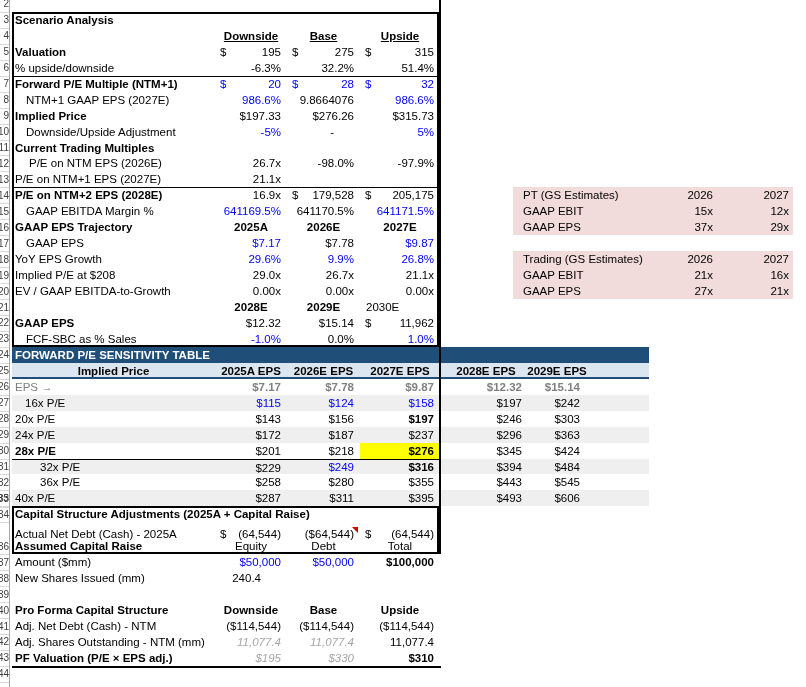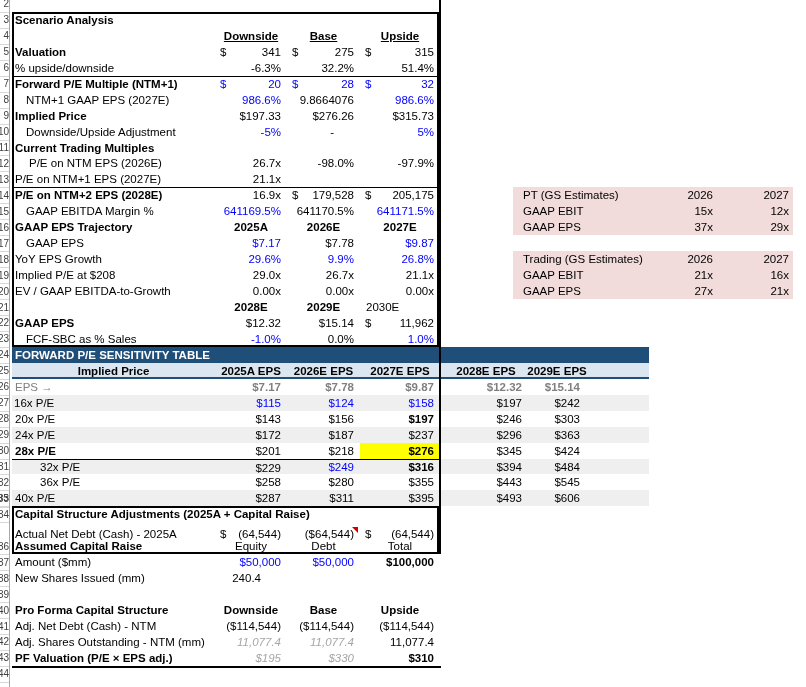--- a/index.html
+++ b/index.html
@@ -119,21 +119,21 @@
         <span>Base</span>
       </div>
       <div class="c bold center under" style="left: 360px; top: 0px; width: 80px;">
         <span>Upside</span>
       </div>
     </div>
     <div class="r" style="top: 43.85px;">
       <div class="lab bold" style="left: 12px; top: 0px; width: 203px; padding-left: 3px;">Valuation</div>
       <div class="c acct" style="left: 215px; top: 0px; width: 72px;">
         <span>$</span>
-        <span>341</span>
+        <span>195</span>
       </div>
       <div class="c acct" style="left: 287px; top: 0px; width: 73px;">
         <span>$</span>
         <span>275</span>
       </div>
       <div class="c acct" style="left: 360px; top: 0px; width: 80px;">
         <span>$</span>
         <span>315</span>
       </div>
     </div>
@@ -477,21 +477,21 @@
         <span>$9.87</span>
       </div>
       <div class="c gray bold" style="left: 444px; top: 0px; width: 84px;">
         <span>$12.32</span>
       </div>
       <div class="c gray bold" style="left: 528px; top: 0px; width: 58px;">
         <span>$15.14</span>
       </div>
     </div>
     <div class="r" style="top: 394.75px;">
-      <div class="lab" style="left: 12px; top: 0px; width: 203px; padding-left: 2px;">16x P/E</div>
+      <div class="lab" style="left: 12px; top: 0px; width: 203px; padding-left: 13px;">16x P/E</div>
       <div class="c blue" style="left: 215px; top: 0px; width: 72px;">
         <span>$115</span>
       </div>
       <div class="c blue" style="left: 287px; top: 0px; width: 73px;">
         <span>$124</span>
       </div>
       <div class="c blue" style="left: 360px; top: 0px; width: 80px;">
         <span>$158</span>
       </div>
       <div class="c" style="left: 444px; top: 0px; width: 84px;">

